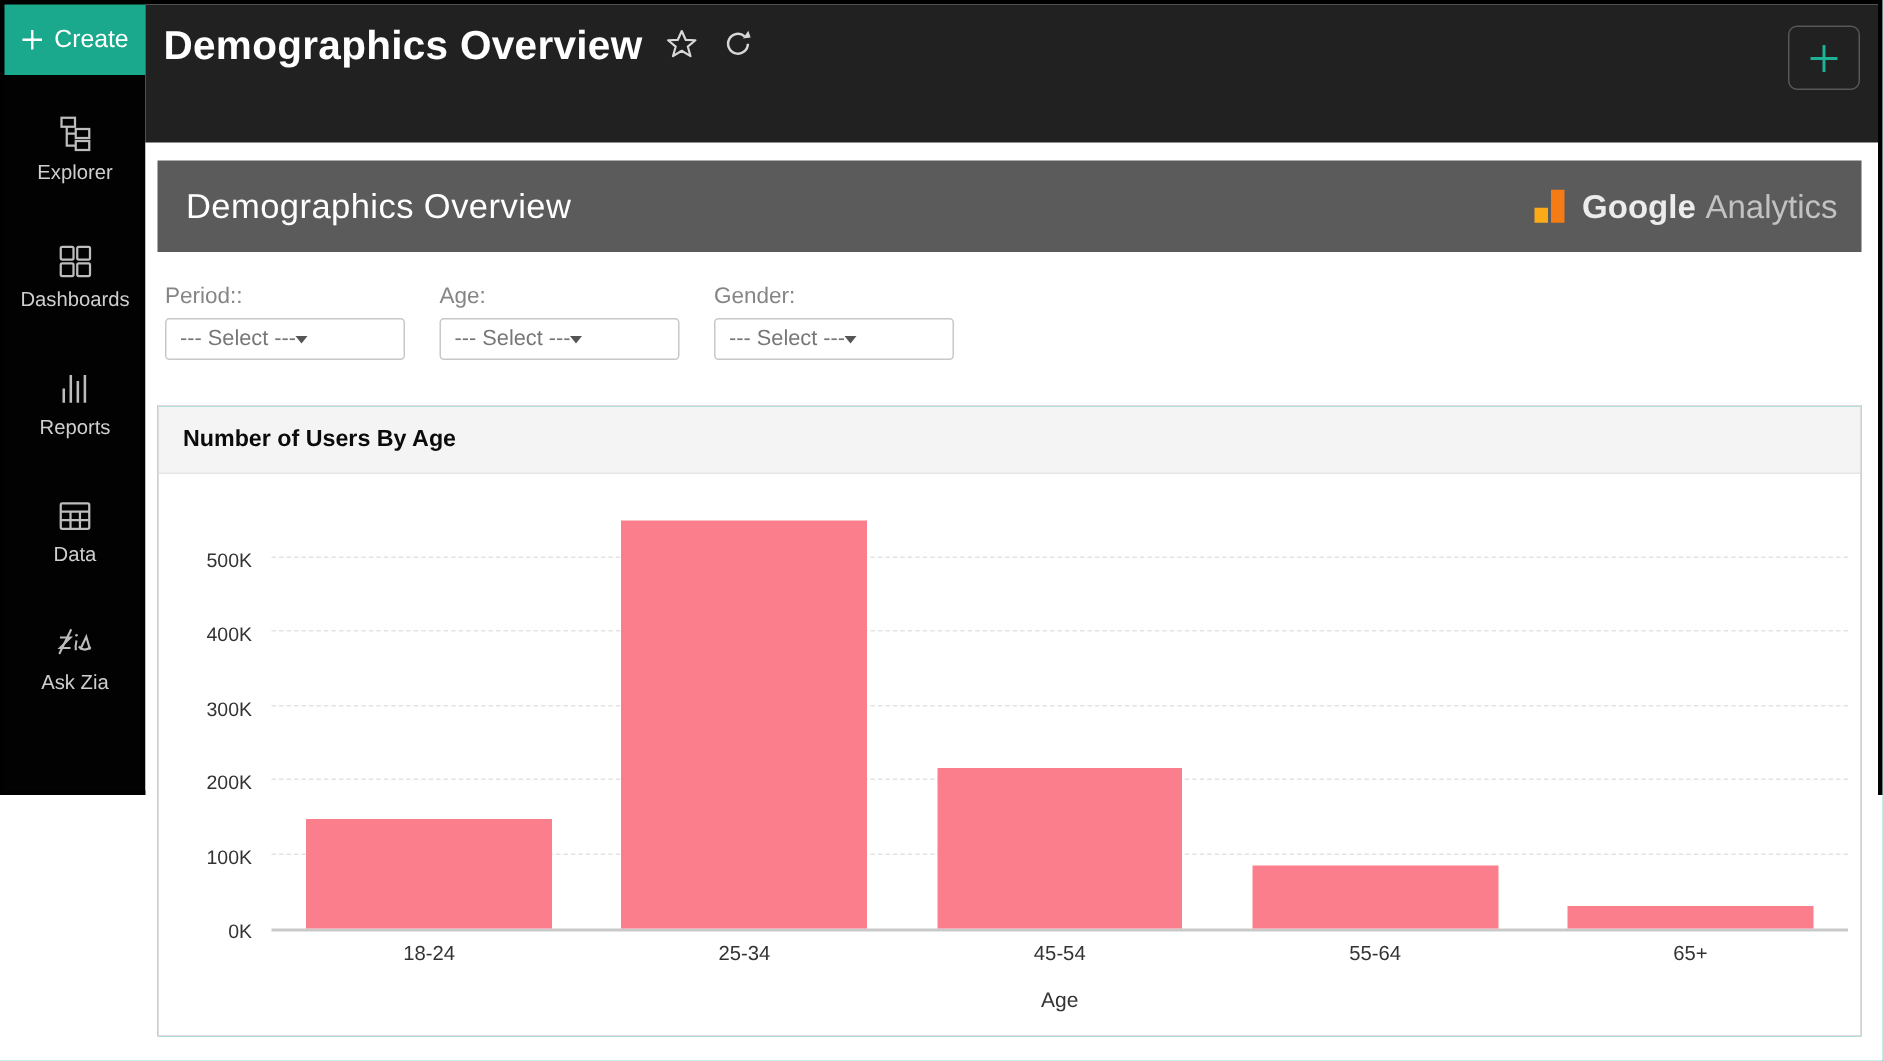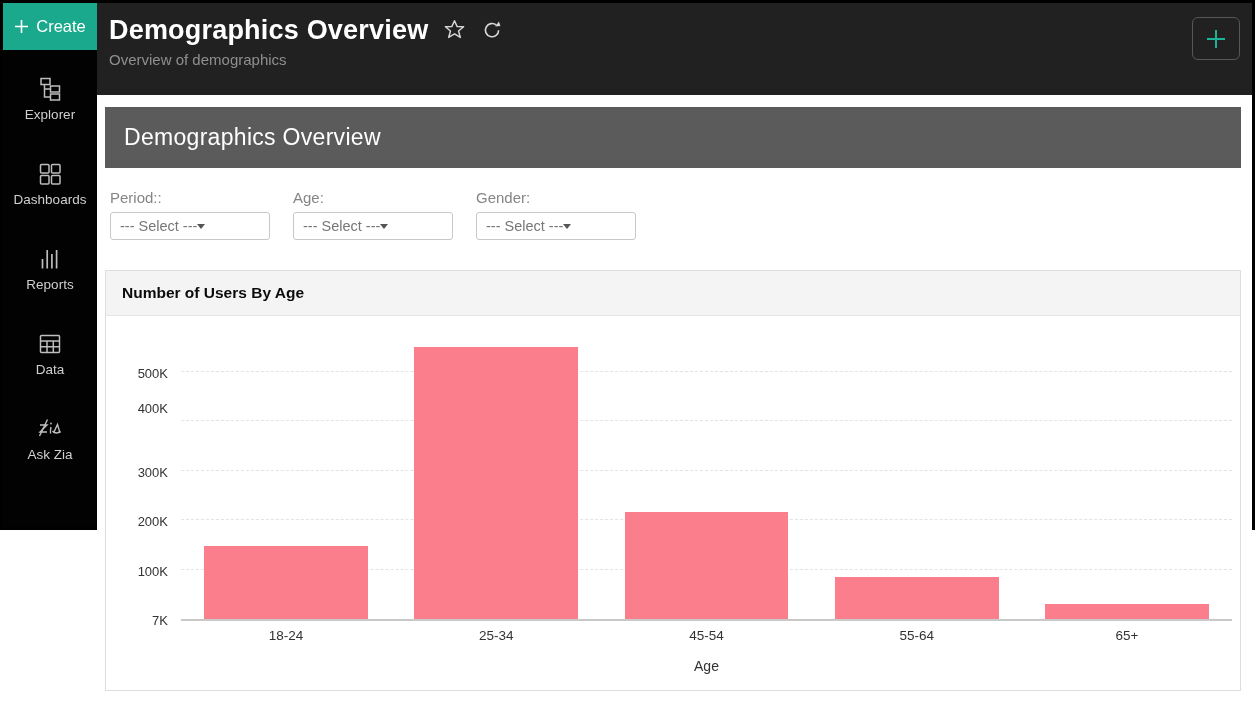--- a/index.html
+++ b/index.html
@@ -151,34 +151,45 @@
             <polygon points="12,2.8 14.8,9 21.5,9.2 16.2,13.6 18.1,20.3 12,16.5 5.9,20.3 7.8,13.6 2.5,9.2 9.2,9"></polygon>
           </svg>
         </span>
         <span class="tb-icon">
           <svg width="22" height="22" viewBox="0 0 24 24">
             <path d="M19.2 12.2 a7.2,7.2 0 1 1 -2.4,-5.4" fill="none" stroke="#d8d8d8" stroke-width="1.8"></path>
             <polygon points="15.6,8.3 21.2,7.6 19.5,2.7" fill="#d8d8d8"></polygon>
           </svg>
         </span>
       </div>
-      <div class="subtitle">Overview of demographics</div>
       <button class="add-btn">
         <span class="icon">
           <svg width="22" height="22" viewBox="0 0 22 22">
               <path d="M11 2v18M2 11h18" stroke="#1db295" stroke-width="2"></path>
             </svg>
         </span>
       </button>
     </header>
 
     <div class="content">
 
       <div class="banner">
         <span class="banner-title">Demographics Overview</span>
+        <div class="ga-brand">
+          <span class="icon">
+            <svg width="27" height="27" viewBox="0 0 27 27">
+              <rect x="3" y="14.5" width="9" height="10" fill="#fbab18"></rect>
+              <rect x="14" y="2.5" width="9" height="22" fill="#f57b17"></rect>
+            </svg>
+          </span>
+          <span>
+            <span class="ga-text-primary">Google</span>
+            <span class="ga-text-secondary">Analytics</span>
+          </span>
+        </div>
       </div>
 
       <div class="filters">
         <div class="filter-group">
           <div class="filter-label">Period::</div>
           <div class="select-box">
             <span class="select-value">--- Select ---</span>
             <span class="caret"></span>
           </div>
         </div>
@@ -222,24 +233,24 @@
               <div class="bar-slot">
                 <div class="bar" style="height: 41.99px; background: rgb(251, 126, 141);"></div>
                 <div class="x-label">55-64</div>
               </div>
               <div class="bar-slot">
                 <div class="bar" style="height: 14.82px; background: rgb(251, 126, 141);"></div>
                 <div class="x-label">65+</div>
               </div>
             </div>
           <div class="axis-title">Age</div>
-        <div class="y-label" style="bottom: 61px;">7K</div>
+        <div class="y-label" style="bottom: 61px;">0K</div>
             <div class="y-label" style="bottom: 110.4px;">100K</div>
             <div class="y-label" style="bottom: 159.8px;">200K</div>
             <div class="y-label" style="bottom: 209.2px;">300K</div>
-            <div class="y-label" style="bottom: 273px;">400K</div>
+            <div class="y-label" style="bottom: 259px;">400K</div>
             <div class="y-label" style="bottom: 308px;">500K</div>
           </div>
       </div>
 
     </div>
   </div>
 </div>
 
 </body></html>

